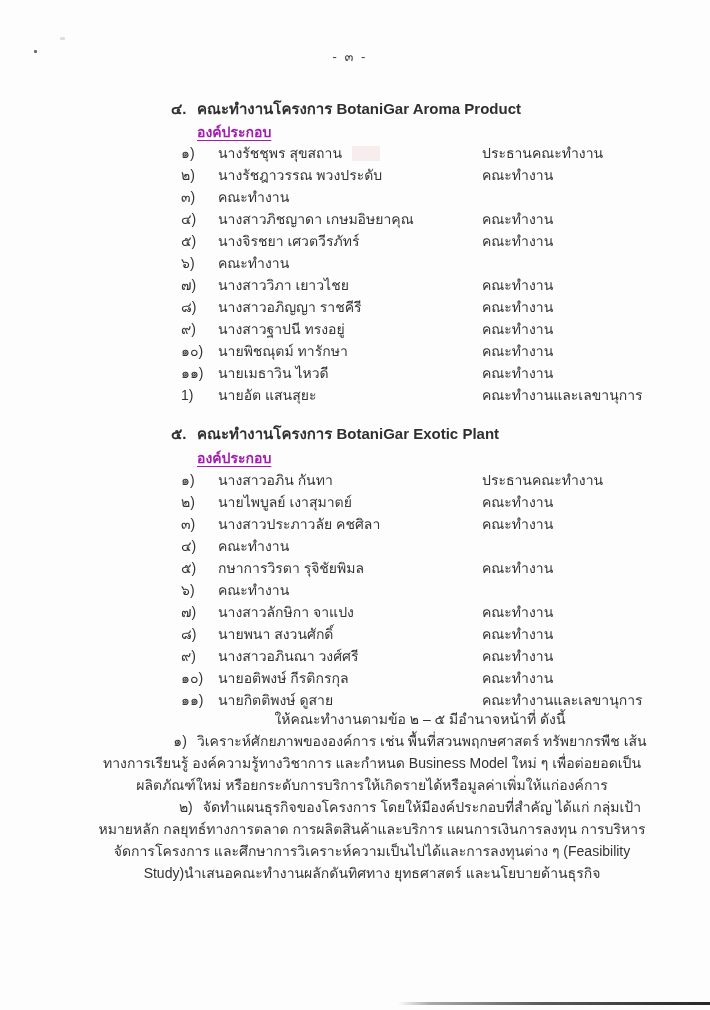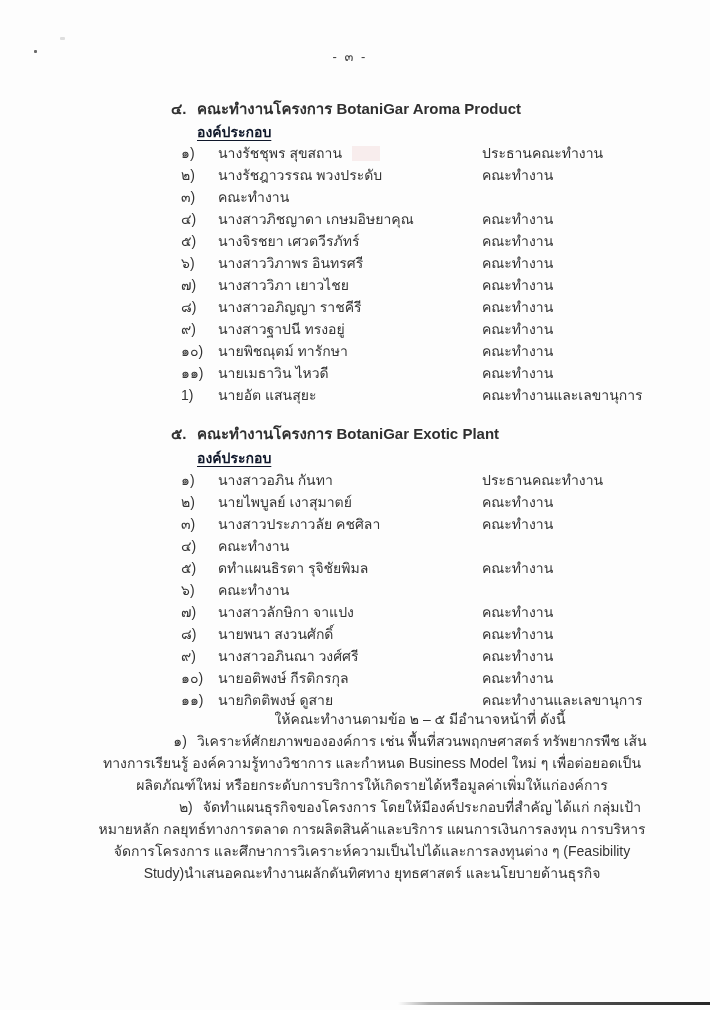--- a/index.html
+++ b/index.html
@@ -17,21 +17,21 @@
     text-align:center; font-size:13px; letter-spacing:2px; color:#3a3a3a;
   }
   .sec-heading {
     position:absolute; left:171px;
     display:flex; font-weight:bold; font-size:15px; color:#2f2f2f;
     white-space:nowrap;
   }
   .sec-heading .h-no { width:26px; flex:0 0 26px; }
   .sec-sub {
     position:absolute; left:197px;
-    font-weight:bold; font-size:14px; color:#0f172a;
+    font-weight:bold; font-size:14px; color:#a21caf;
     text-decoration:underline; text-underline-offset:3px;
   }
   .members { position:absolute; left:181px; width:520px; font-size:14px; }
   .member-row {
     display:grid; grid-template-columns:37px 264px 1fr;
     height:22px; line-height:22px; white-space:nowrap;
   }
   .m-no { text-align:left; }
   .m-name { overflow:visible; }
   .m-role { }
@@ -96,21 +96,20 @@
       </div>
 
       <div class="member-row">
         <span class="m-no">๕)</span>
         <span class="m-name"><span>นางจิรชยา เศวตวีรภัทร์</span></span>
         <span class="m-role">คณะทำงาน</span>
       </div>
 
       <div class="member-row">
         <span class="m-no">๖)</span>
-        <span class="m-name"><span>นางสาววิภาพร อินทรศรี</span></span>
         <span class="m-role">คณะทำงาน</span>
       </div>
 
       <div class="member-row">
         <span class="m-no">๗)</span>
         <span class="m-name"><span>นางสาววิภา เยาวไชย</span></span>
         <span class="m-role">คณะทำงาน</span>
       </div>
 
       <div class="member-row">
@@ -169,21 +168,21 @@
         <span class="m-role">คณะทำงาน</span>
       </div>
 
       <div class="member-row">
         <span class="m-no">๔)</span>
         <span class="m-role">คณะทำงาน</span>
       </div>
 
       <div class="member-row">
         <span class="m-no">๕)</span>
-        <span class="m-name"><span>ดทำแผนธิรตา รุจิชัยพิมล</span></span>
+        <span class="m-name"><span>กษาการวิรตา รุจิชัยพิมล</span></span>
         <span class="m-role">คณะทำงาน</span>
       </div>
 
       <div class="member-row">
         <span class="m-no">๖)</span>
         <span class="m-role">คณะทำงาน</span>
       </div>
 
       <div class="member-row">
         <span class="m-no">๗)</span>

